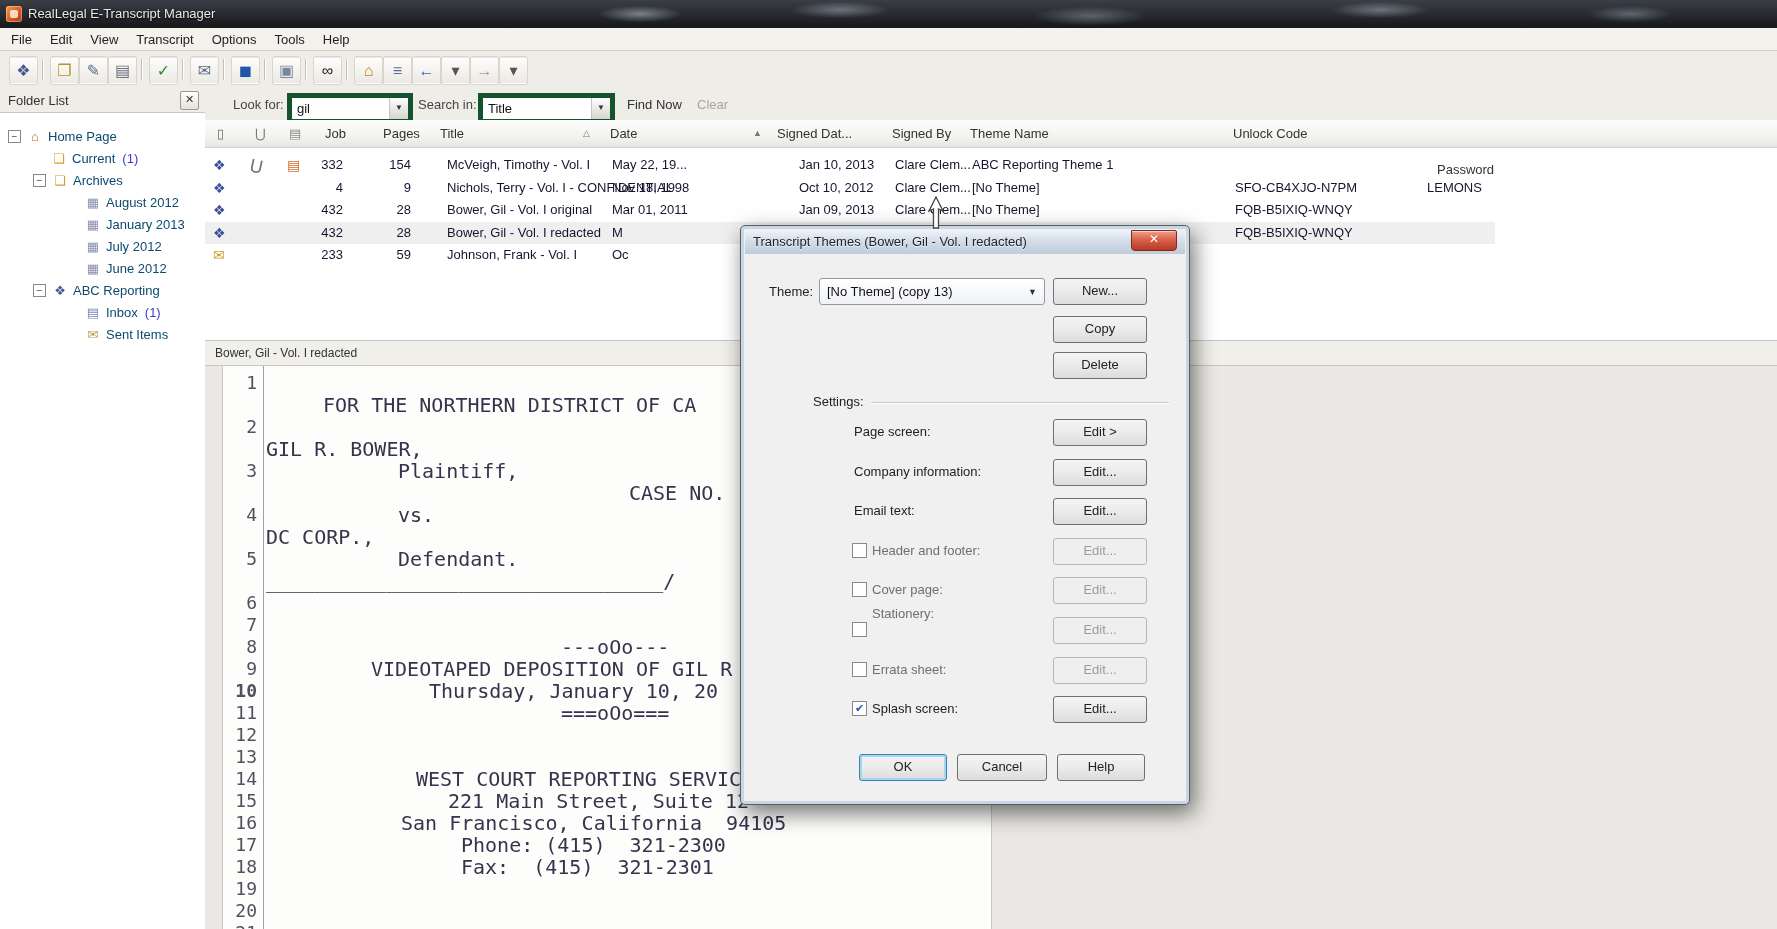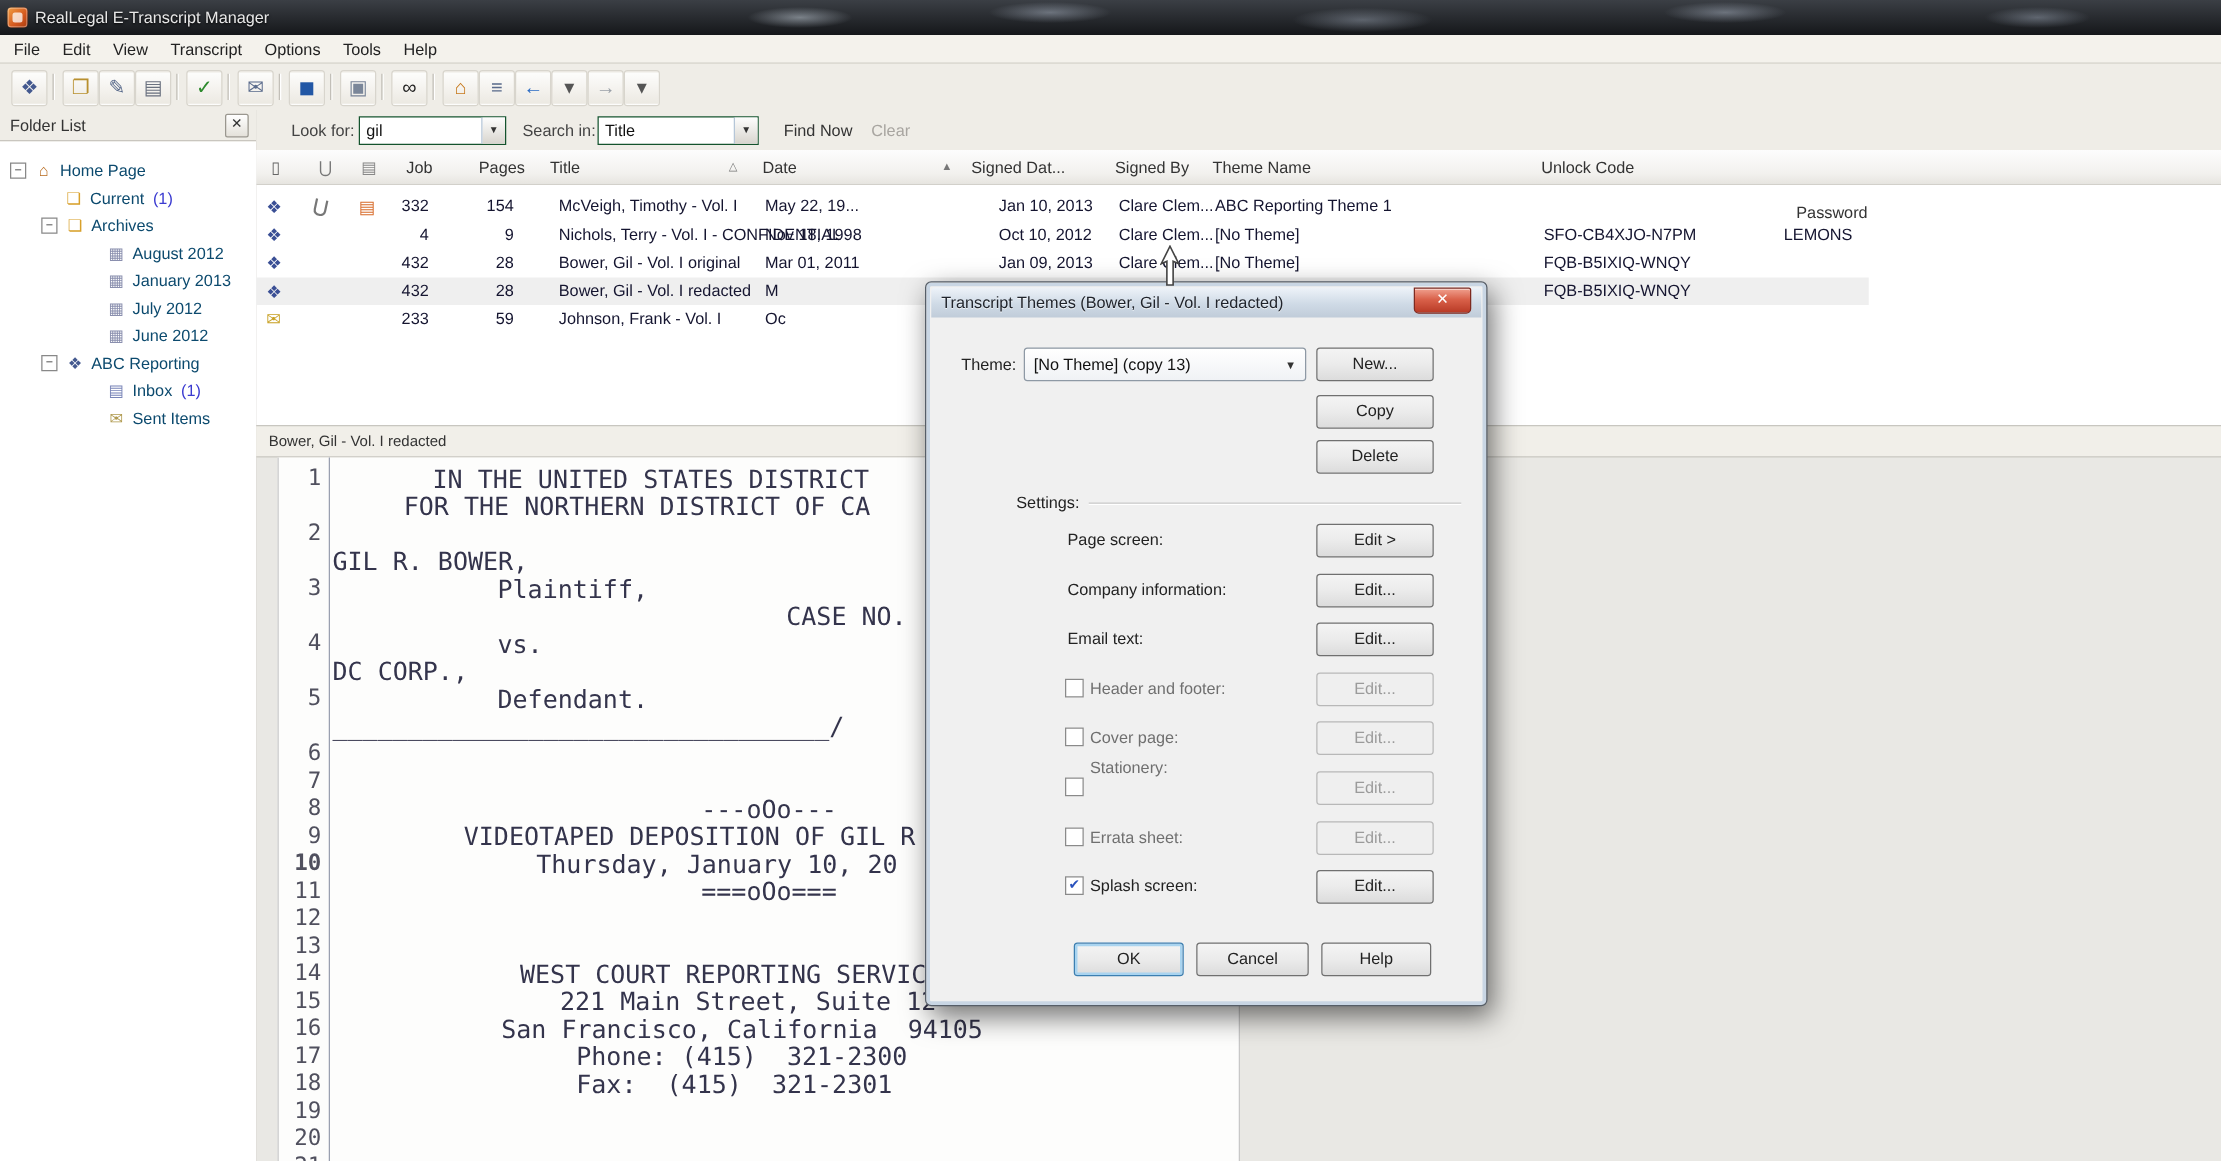--- a/index.html
+++ b/index.html
@@ -48,21 +48,21 @@
   .exp{width:11px;height:11px;border:1px solid #888;background:#fff;display:inline-flex;align-items:center;
     justify-content:center;font-size:10px;line-height:9px;color:#444;margin-right:5px;flex:none;}
   .ticon{width:18px;display:inline-block;text-align:center;font-size:13px;margin-right:4px;flex:none;}
   .tlabel{color:#0c4a6e;}
   .tcount{margin-left:7px;}
 
   
   .searchbar{position:absolute;left:205px;top:88px;right:0;height:32px;background:#efede7;
     border-bottom:1px solid #c9c6bf;}
   .sb-label{position:absolute;top:9px;color:#444;}
-  .combo{position:absolute;top:5px;height:21px;background:#fff;border:1px solid #14532d;}
+  .combo{position:absolute;top:5px;height:21px;background:#fff;border:5px solid #14532d;}
   .combo .val{position:absolute;left:5px;top:3px;color:#111;}
   .combo .drop{position:absolute;right:0;top:0;width:18px;height:100%;border-left:1px solid #b5c6d8;
     background:linear-gradient(#fdfdfd,#d8d5ce);text-align:center;font-size:8px;line-height:19px;color:#333;}
   .flatbtn{position:absolute;top:9px;color:#333;}
   .flatbtn.disabled{color:#a8a5a0;}
 
   
   .list{position:absolute;left:205px;top:120px;right:0;height:220px;background:#fff;overflow:hidden;}
   .lheader{position:absolute;left:0;top:0;right:0;height:27px;
     background:linear-gradient(#fdfdfd,#f2f1ee 70%,#e7e5e0);border-bottom:1px solid #d2d0ca;}
@@ -325,21 +325,20 @@
       </div>
     </div>
 
   <div class="preview">
     <div class="pv-header">
       <span class="pv-title">Bower, Gil - Vol. I redacted</span>
     </div>
     <div class="page" id="page">
       <div class="rule"></div>
     <div class="lnum" style="top: 6px; left: 2px;">1</div>
-        <div class="tline" style="top: 6px; left: 123px;">IN THE UNITED STATES DISTRICT</div>
         <div class="tline" style="top: 28px; left: 100px;">FOR THE NORTHERN DISTRICT OF CA</div>
         <div class="lnum" style="top: 50px; left: 2px;">2</div>
         <div class="tline" style="top: 72px; left: 43px;">GIL R. BOWER,</div>
         <div class="lnum" style="top: 94px; left: 2px;">3</div>
         <div class="tline" style="top: 94px; left: 175px;">Plaintiff,</div>
         <div class="tline" style="top: 116px; left: 406px;">CASE NO.</div>
         <div class="lnum" style="top: 138px; left: 2px;">4</div>
         <div class="tline" style="top: 138px; left: 175px;">vs.</div>
         <div class="tline" style="top: 160px; left: 43px;">DC CORP.,</div>
         <div class="lnum" style="top: 182px; left: 2px;">5</div>

